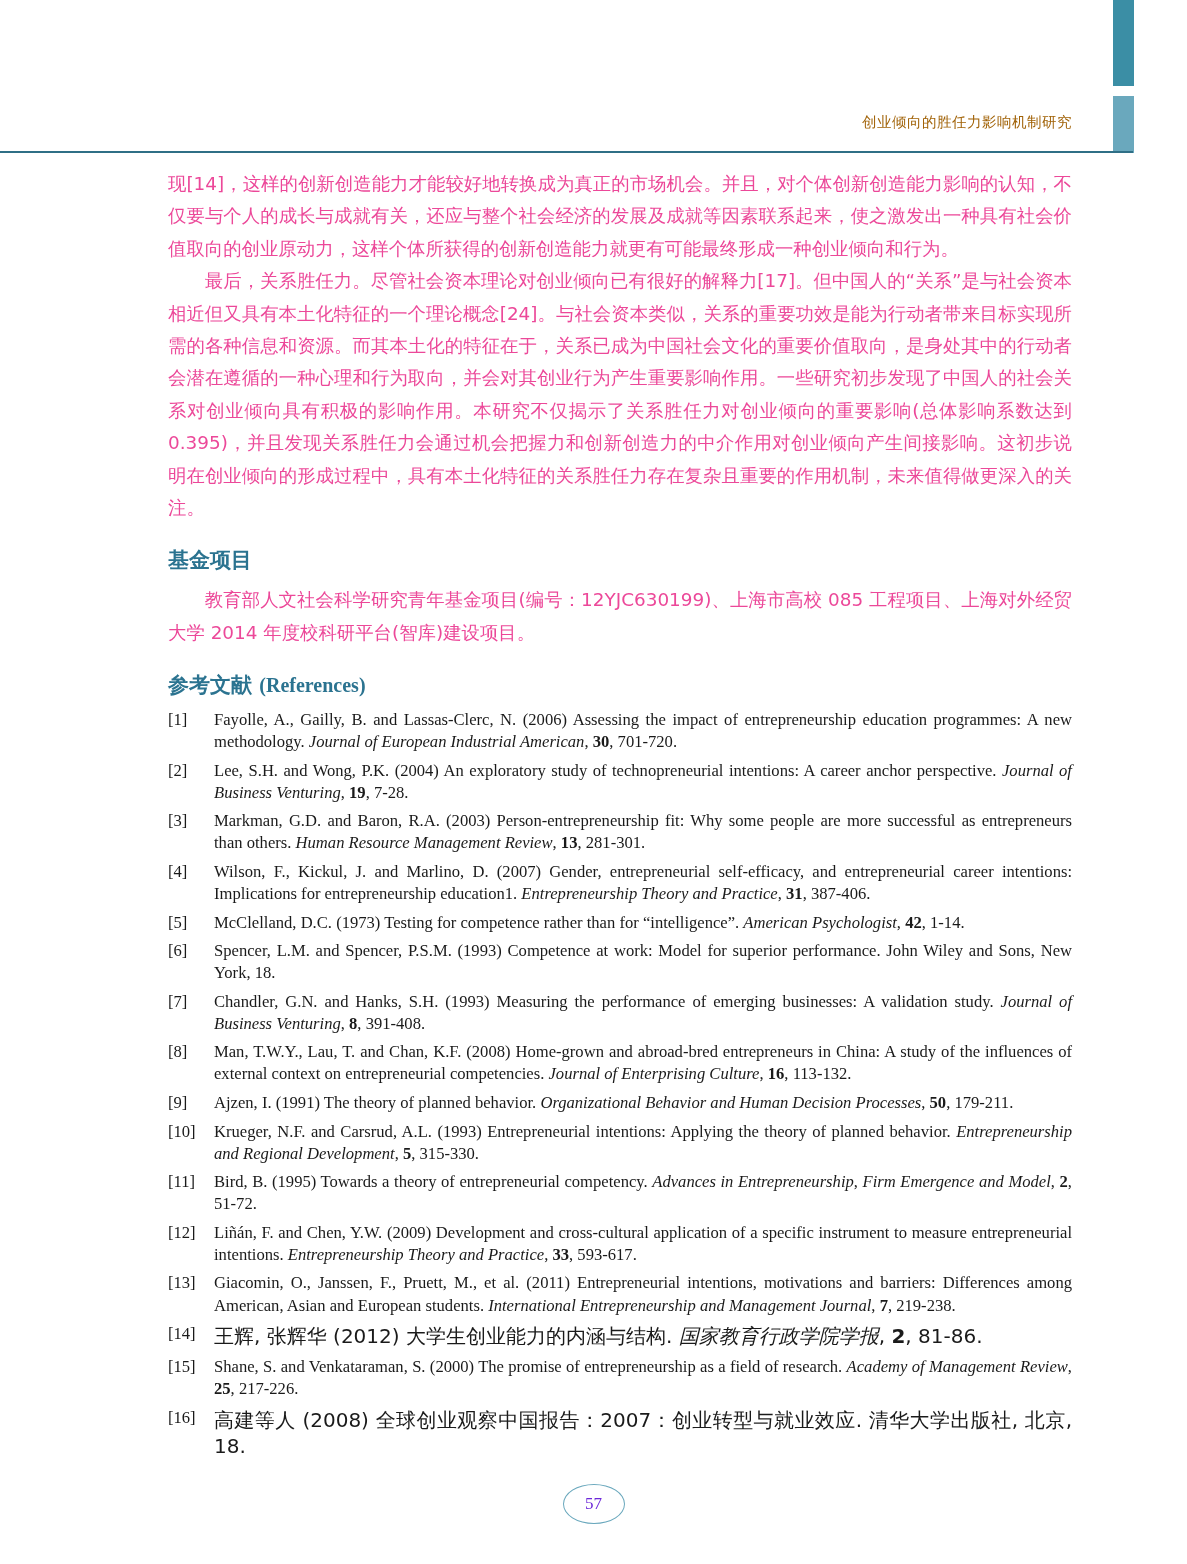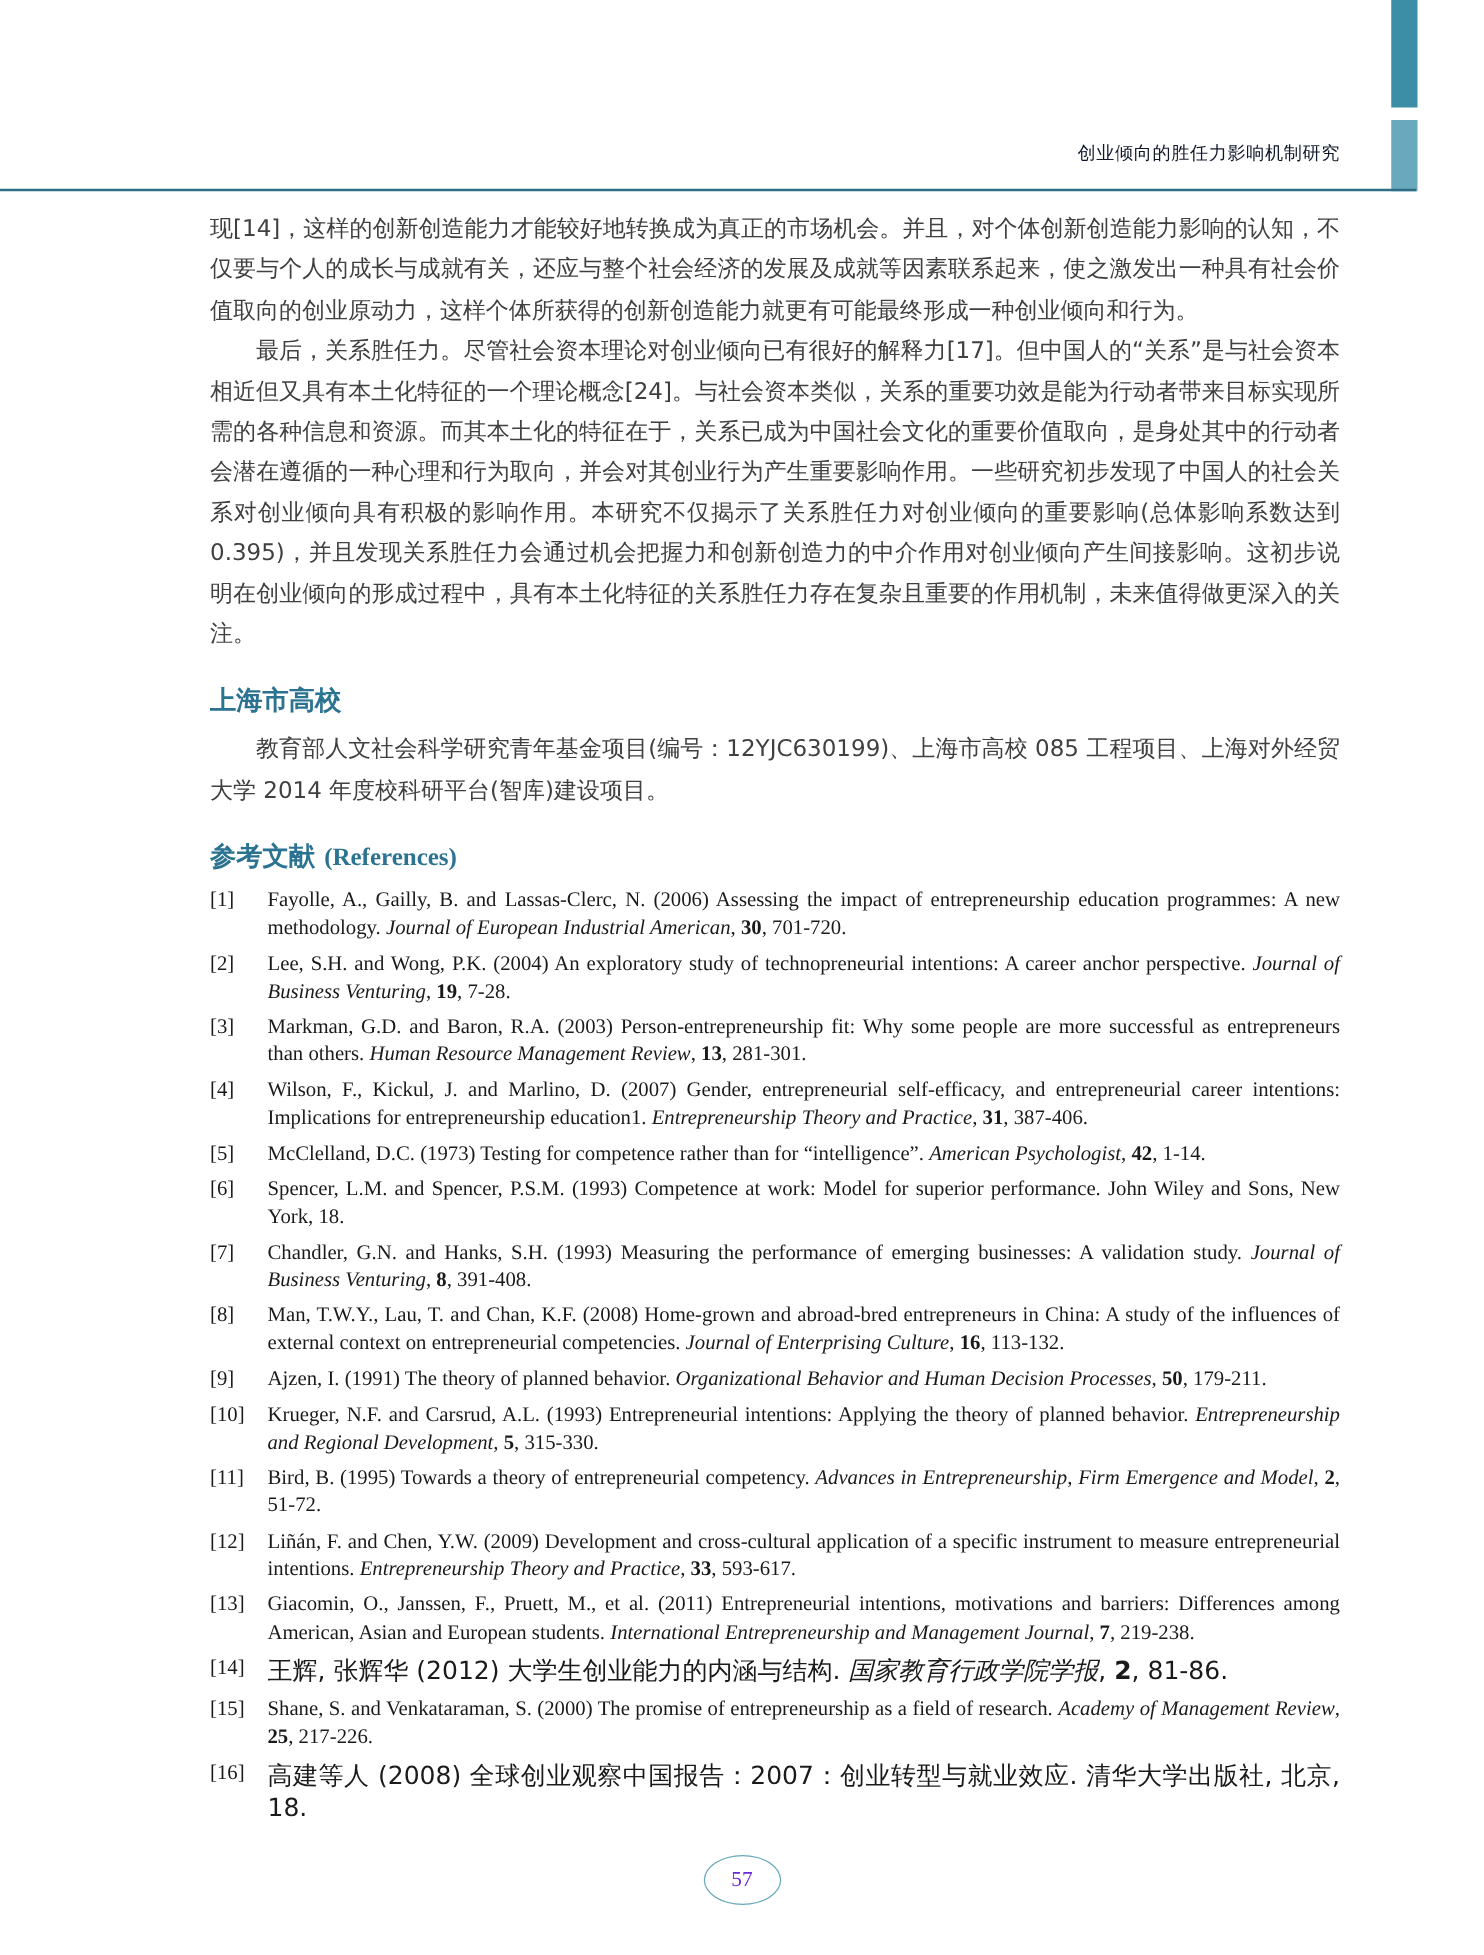--- a/index.html
+++ b/index.html
@@ -46,37 +46,37 @@
     background: #6aa8bd;
   }
   .header-title {
     position: absolute;
     top: 113px;
     left: 0px;
     width: 1072px;
     text-align: right;
     font-family: "DejaVu Sans", sans-serif;
     font-size: 14.5px;
-    color: #0f172a;
+    color: #a16207;
     letter-spacing: 0.5px;
   }
   .content {
     position: absolute;
     left: 168px;
     top: 168px;
     width: 904px;
   }
   p.body-cn {
     margin: 0 0 0 0;
     font-family: "DejaVu Sans", sans-serif;
     font-size: 18.4px;
     line-height: 1.76;
     text-align: justify;
     text-justify: inter-ideograph;
-    color: #404040;
+    color: #ec4899;
   }
   p.indent {
     text-indent: 2em;
   }
   h2.section-cn {
     font-family: "DejaVu Sans", sans-serif;
     font-size: 21px;
     color: #2b7390;
     margin: 22px 0 10px 0;
     font-weight: bold;
@@ -140,21 +140,21 @@
   <div class="corner-bar"></div>
   <div class="header-tab"></div>
   <div class="header-rule"></div>
   <div class="header-title">创业倾向的胜任力影响机制研究</div>
 
   <div class="content">
 
     <p class="body-cn">现[14]，这样的创新创造能力才能较好地转换成为真正的市场机会。并且，对个体创新创造能力影响的认知，不仅要与个人的成长与成就有关，还应与整个社会经济的发展及成就等因素联系起来，使之激发出一种具有社会价值取向的创业原动力，这样个体所获得的创新创造能力就更有可能最终形成一种创业倾向和行为。</p>
     <p class="body-cn indent">最后，关系胜任力。尽管社会资本理论对创业倾向已有很好的解释力[17]。但中国人的“关系”是与社会资本相近但又具有本土化特征的一个理论概念[24]。与社会资本类似，关系的重要功效是能为行动者带来目标实现所需的各种信息和资源。而其本土化的特征在于，关系已成为中国社会文化的重要价值取向，是身处其中的行动者会潜在遵循的一种心理和行为取向，并会对其创业行为产生重要影响作用。一些研究初步发现了中国人的社会关系对创业倾向具有积极的影响作用。本研究不仅揭示了关系胜任力对创业倾向的重要影响(总体影响系数达到 0.395)，并且发现关系胜任力会通过机会把握力和创新创造力的中介作用对创业倾向产生间接影响。这初步说明在创业倾向的形成过程中，具有本土化特征的关系胜任力存在复杂且重要的作用机制，未来值得做更深入的关注。</p>
 
-    <h2 class="section-cn">上海市高校</h2>
+    <h2 class="section-cn">基金项目</h2>
     <p class="body-cn indent">教育部人文社会科学研究青年基金项目(编号：12YJC630199)、上海市高校 085 工程项目、上海对外经贸大学 2014 年度校科研平台(智库)建设项目。</p>
 
     <h2 class="section-cn">
       <span>参考文献</span>
       <span class="en">(References)</span>
     </h2>
 
     <div class="refs">
         <div class="ref-row">
           <div class="ref-num">[1]</div>

